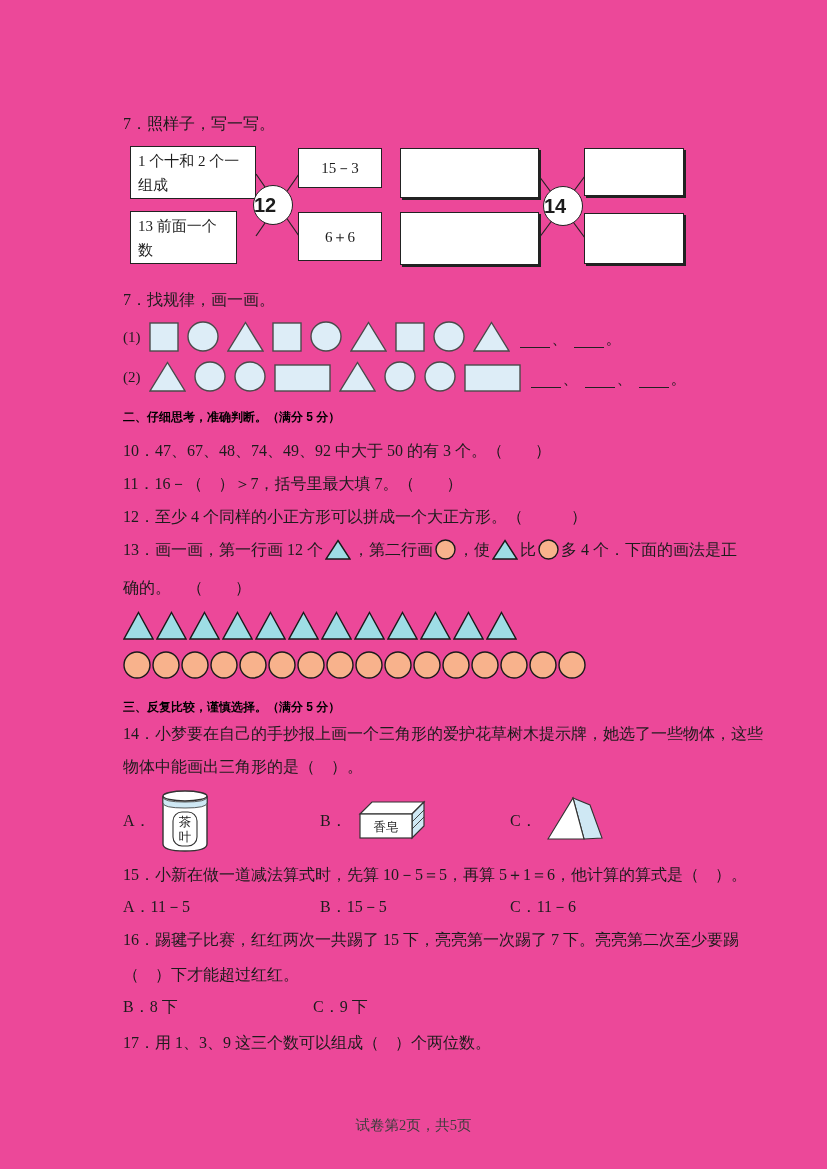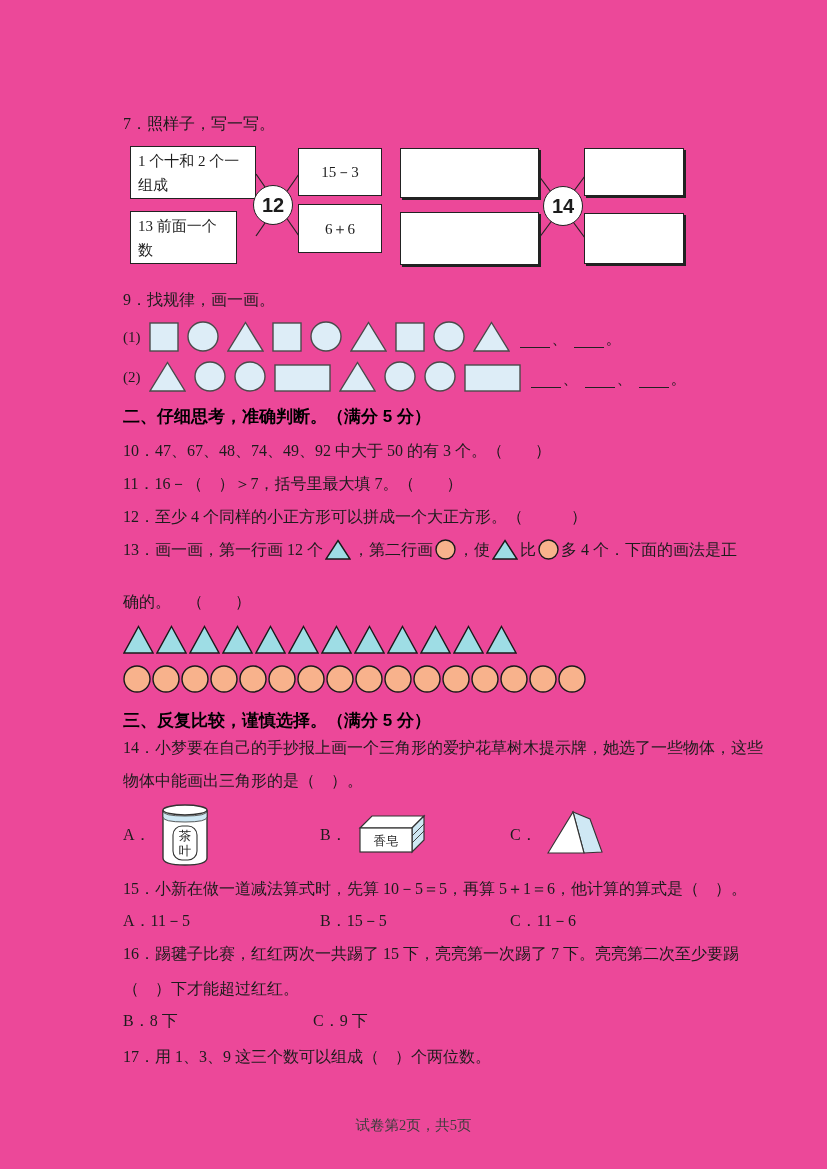--- a/index.html
+++ b/index.html
@@ -1,31 +1,31 @@
 <!DOCTYPE html>
 <html><head>
 <meta charset="utf-8">
 <style>
   html,body{margin:0;padding:0;background:#888;}
   .page{position:relative;width:827px;height:1169px;background:#ec4899;margin:0 auto;
         font-family:"Liberation Serif","DejaVu Serif",serif;color:#1c1c1c;overflow:hidden;}
   .content{position:absolute;left:123px;top:103px;width:590px;}
   .qline{font-size:16px;line-height:24px;margin-top:9px;white-space:nowrap;}
   .sec-heading{font-family:"Liberation Sans","DejaVu Sans",sans-serif;font-weight:bold;
-               font-size:17px;line-height:26px;margin-top:12px;color:#000;}
+               font-size:12px;line-height:26px;margin-top:12px;color:#000;}
   
   .diagram{position:relative;width:586px;height:128px;margin-top:8px;}
   .diagram svg.lines{position:absolute;left:0;top:0;z-index:0;}
   .dbox{position:absolute;border:1.6px solid #222;background:#fff;z-index:1;
         display:flex;align-items:center;font-size:15px;line-height:24px;box-sizing:border-box;}
   .dbox.heavy{box-shadow:2px 2px 0 #222;}
   .dbox .btxt{padding:2px 7px;}
   .dbox.center{justify-content:center;}
   .dcircle{position:absolute;width:40px;height:40px;border:1.8px solid #222;border-radius:50%;
-           background:#fff;z-index:2;display:flex;align-items:center;justify-content:center;
+           background:#fff;z-index:2;display:flex;align-items:center;justify-content:flex-start;
            font-family:"Liberation Sans","DejaVu Sans",sans-serif;font-weight:bold;font-size:20px;box-sizing:border-box;}
   
   .pattern-row{display:flex;align-items:flex-end;margin-top:6px;height:34px;}
   .pattern-row .row-label{font-size:15px;margin-right:4px;line-height:30px;}
   .pattern-row svg{margin:0 4px;display:block;}
   .blank{display:inline-block;width:30px;height:16px;border-bottom:1.4px solid #222;margin:0 2px 4px 6px;}
   .sep{font-size:16px;line-height:24px;margin-bottom:1px;}
   
   .tri-row{display:flex;align-items:flex-end;margin-top:8px;height:32px;}
   .tri-row svg{margin-right:2px;display:block;}
@@ -59,36 +59,36 @@
       </svg>
       <div class="dbox" style="left:7px;top:2px;width:126px;height:53px;">
         <span class="btxt">1 个十和 2 个一组成</span>
         </div>
       <div class="dbox" style="left:7px;top:67px;width:107px;height:53px;">
         <span class="btxt">13 前面一个数</span>
         </div>
       <div class="dcircle" style="left:130px;top:41px;">
         <span>12</span>
         </div>
-      <div class="dbox center" style="left:175px;top:4px;width:84px;height:48px;">
+      <div class="dbox center" style="left:175px;top:4px;width:84px;height:40px;">
         <span>15－3</span>
         </div>
-      <div class="dbox center" style="left:175px;top:60px;width:84px;height:49px;">
+      <div class="dbox center" style="left:175px;top:68px;width:84px;height:49px;">
         <span>6＋6</span>
         </div>
       <div class="dbox heavy" style="left:277px;top:4px;width:139px;height:50px;"></div>
       <div class="dbox heavy" style="left:277px;top:68px;width:139px;height:53px;"></div>
       <div class="dcircle" style="left:420px;top:42px;">
         <span>14</span>
         </div>
       <div class="dbox heavy" style="left:461px;top:4px;width:100px;height:48px;"></div>
       <div class="dbox heavy" style="left:461px;top:69px;width:100px;height:51px;"></div>
     </div>
 
-    <div class="qline" style="margin-top:16px;">9．找规律，画一画。</div>
+    <div class="qline" style="margin-top:16px;">7．找规律，画一画。</div>
     <div class="pattern-row">
       <span class="row-label">(1)</span>
       <span style="display:flex;align-items:flex-end;">
           <svg width="30" height="30">
             <rect x="1" y="1" width="28" height="28" fill="#ddedf7" stroke="#4a4a4a" stroke-width="1.4"></rect>
           </svg>
           <svg width="32" height="31">
             <ellipse cx="16" cy="15.5" rx="15" ry="14.5" fill="#ddedf7" stroke="#4a4a4a" stroke-width="1.4"></ellipse>
           </svg>
           <svg width="37" height="31">
@@ -163,21 +163,21 @@
       <span>13．画一画，第一行画 12 个</span><span class="inline-slot q13-tri-slot"><svg width="26" height="21">
             <polygon points="13,1.5 25,20 1,20" fill="#9edde5" stroke="#1a1a1a" stroke-width="1.4"></polygon>
           </svg></span><span>，第二行画</span><span class="inline-slot q13-cir-slot"><svg width="21" height="21">
             <ellipse cx="10.5" cy="10.5" rx="9.5" ry="9.5" fill="#f8b28c" stroke="#1a1a1a" stroke-width="1.4"></ellipse>
           </svg></span><span>，使</span><span class="inline-slot q13-tri-slot"><svg width="26" height="21">
             <polygon points="13,1.5 25,20 1,20" fill="#9edde5" stroke="#1a1a1a" stroke-width="1.4"></polygon>
           </svg></span><span>比</span><span class="inline-slot q13-cir-slot"><svg width="21" height="21">
             <ellipse cx="10.5" cy="10.5" rx="9.5" ry="9.5" fill="#f8b28c" stroke="#1a1a1a" stroke-width="1.4"></ellipse>
           </svg></span><span>多 4 个．下面的画法是正</span>
     </div>
-    <div class="qline" style="margin-top:22px;">确的。　（　　）</div>
+    <div class="qline" style="margin-top:8px;">确的。　（　　）</div>
     <div class="tri-row">
         <svg width="31" height="29">
           <polygon points="15.5,1.5 30,28 1,28" fill="#9edde5" stroke="#1a1a1a" stroke-width="1.4"></polygon>
         </svg>
         <svg width="31" height="29">
           <polygon points="15.5,1.5 30,28 1,28" fill="#9edde5" stroke="#1a1a1a" stroke-width="1.4"></polygon>
         </svg>
         <svg width="31" height="29">
           <polygon points="15.5,1.5 30,28 1,28" fill="#9edde5" stroke="#1a1a1a" stroke-width="1.4"></polygon>
         </svg>

